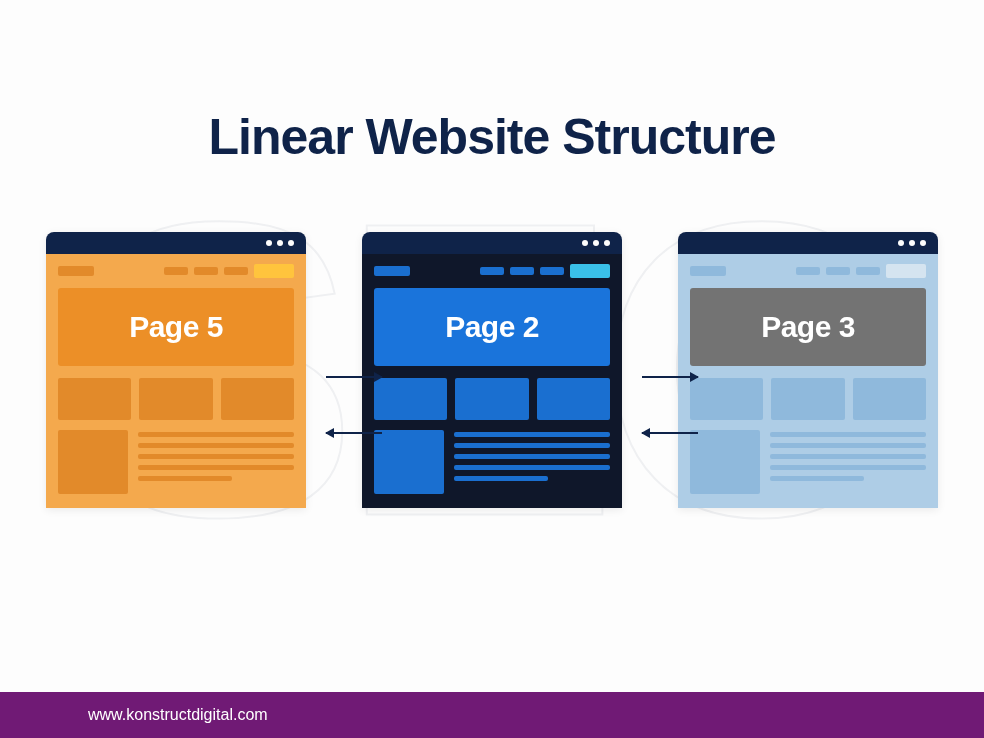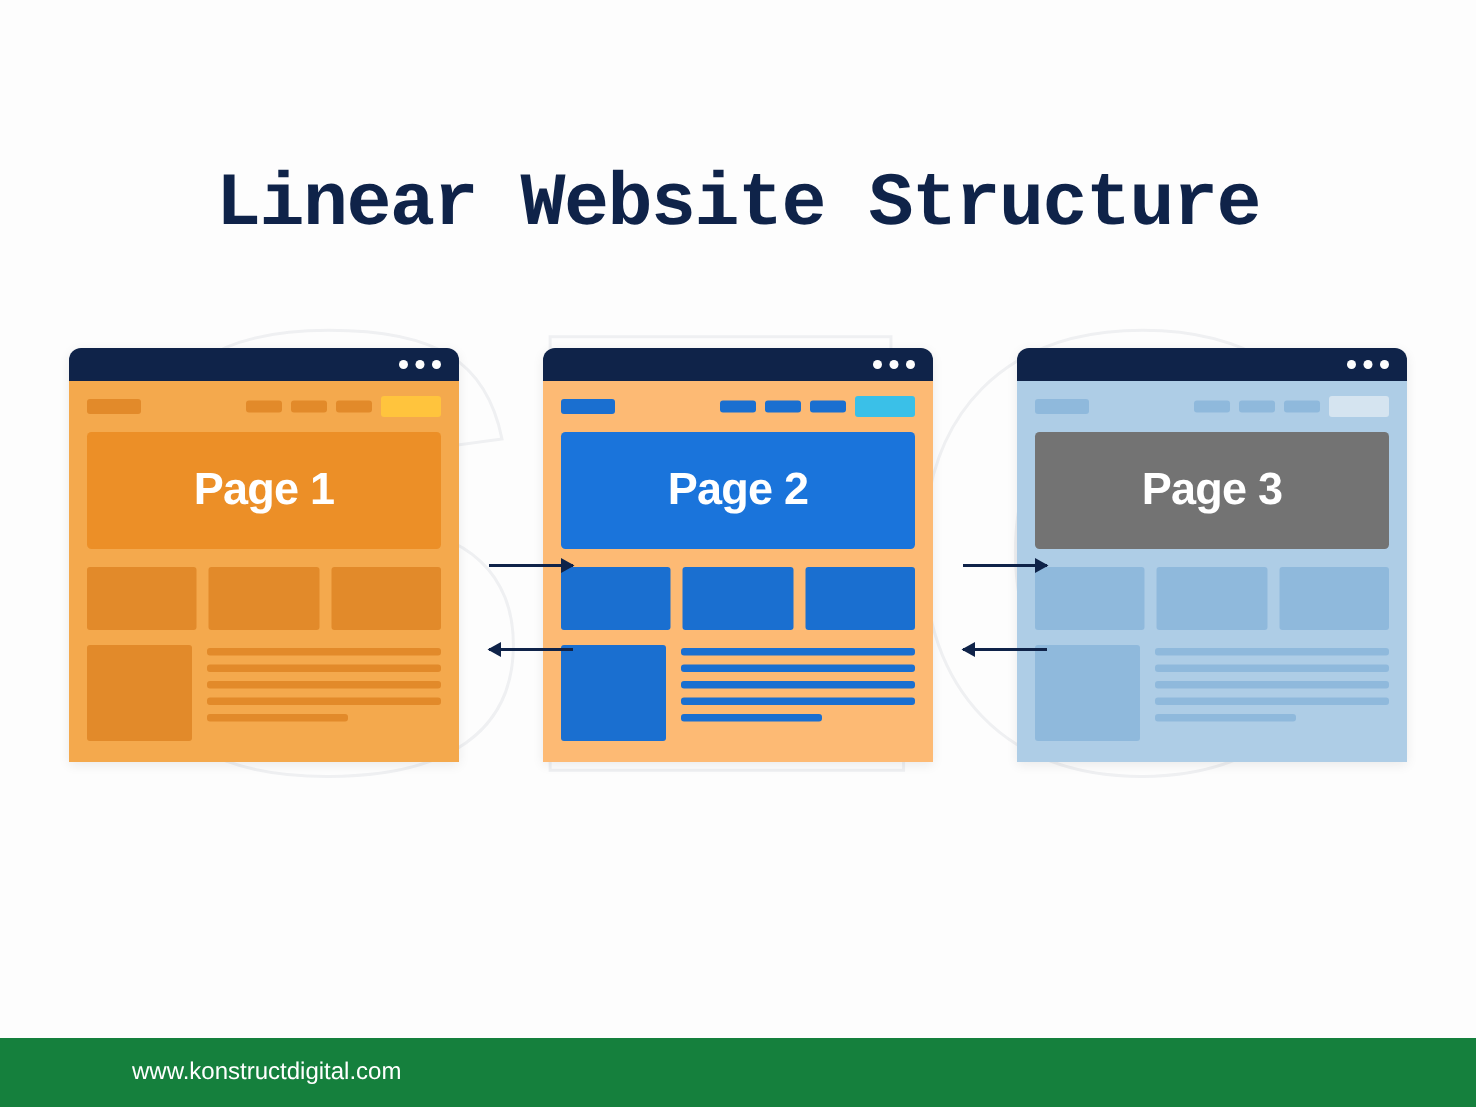--- a/index.html
+++ b/index.html
@@ -28,21 +28,20 @@
     .title {
       position: absolute;
       top: 108px;
       left: 50%;
       transform: translateX(-50%);
       font-size: 50px;
       font-weight: 800;
       color: #0f2349;
       letter-spacing: -1px;
       white-space: nowrap;
-      font-family: Liberation Mono, monospace;
     }
     .pages-container {
       position: absolute;
       top: 232px;
       left: 50%;
       transform: translateX(-50%);
       display: flex;
       gap: 56px;
       align-items: flex-start;
     }
@@ -147,21 +146,21 @@
     .page-orange .page-body { background: #f4a94d; }
     .page-orange .nav-logo { background: #e28a2a; }
     .page-orange .nav-link { background: #e28a2a; }
     .page-orange .nav-cta { background: #ffc43d; }
     .page-orange .hero { background: #ec8f27; }
     .page-orange .card { background: #e28a2a; }
     .page-orange .detail-img { background: #e28a2a; }
     .page-orange .detail-line { background: #e28a2a; }
 
     
-    .page-blue .page-body { background: #fdba74; }
+    .page-blue .page-body { background: #0f172a; }
     .page-blue .nav-logo { background: #1a6fd0; }
     .page-blue .nav-link { background: #1a6fd0; }
     .page-blue .nav-cta { background: #3ac0e8; }
     .page-blue .hero { background: #1a74db; }
     .page-blue .card { background: #1a6fd0; }
     .page-blue .detail-img { background: #1a6fd0; }
     .page-blue .detail-line { background: #1a6fd0; }
 
     
     .page-light .page-body { background: #aecde6; }
@@ -202,21 +201,21 @@
     .arrow-1l { top: 432px; left: 326px; width: 56px; }
     .arrow-2r { top: 376px; left: 642px; width: 56px; }
     .arrow-2l { top: 432px; left: 642px; width: 56px; }
 
     .footer {
       position: absolute;
       bottom: 0;
       left: 0;
       right: 0;
       height: 46px;
-      background: #15803d;
+      background: #701a75;
       display: flex;
       align-items: center;
       padding-left: 88px;
     }
     .footer-text {
       color: #ffffff;
       font-size: 16px;
       font-weight: 400;
     }
   </style>
@@ -239,21 +238,21 @@
       <div class="nav-row">
         <div class="nav-logo"></div>
         <div class="nav-links">
           <div class="nav-link"></div>
           <div class="nav-link"></div>
           <div class="nav-link"></div>
         </div>
         <div class="nav-cta"></div>
       </div>
       <div class="hero">
-        <span class="hero-label">Page 1</span>
+        <span class="hero-label">Page 5</span>
       </div>
       <div class="cards-row">
         <div class="card"></div>
         <div class="card"></div>
         <div class="card"></div>
       </div>
       <div class="detail-row">
         <div class="detail-img"></div>
         <div class="detail-lines">
           <div class="detail-line"></div>

